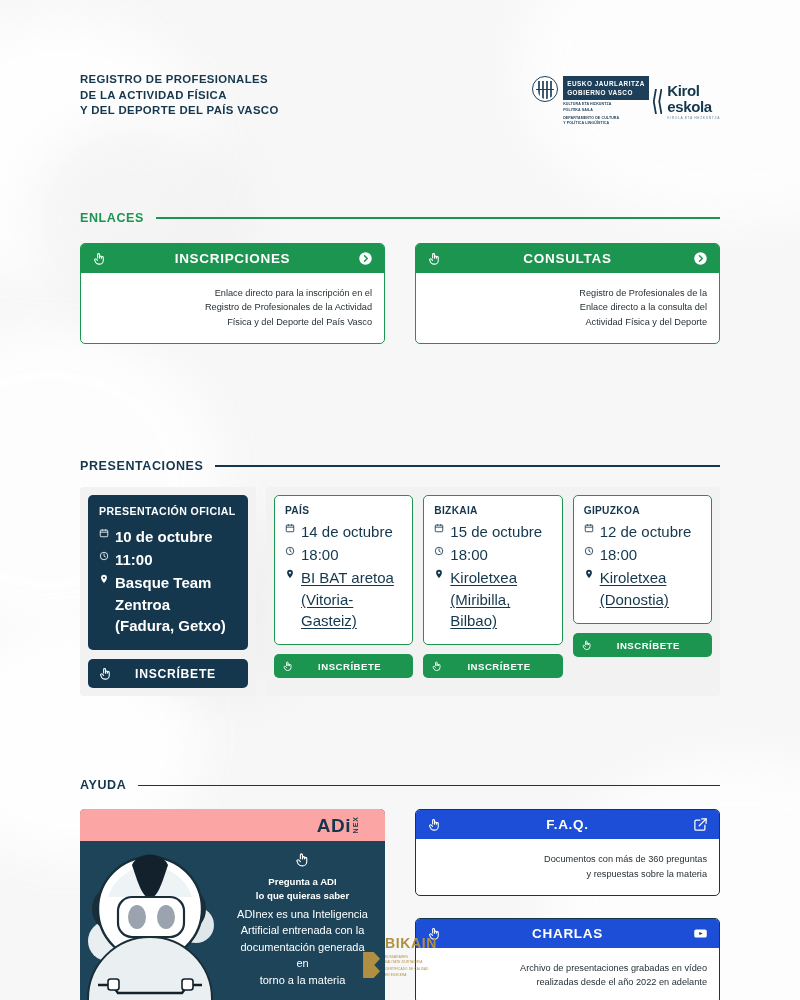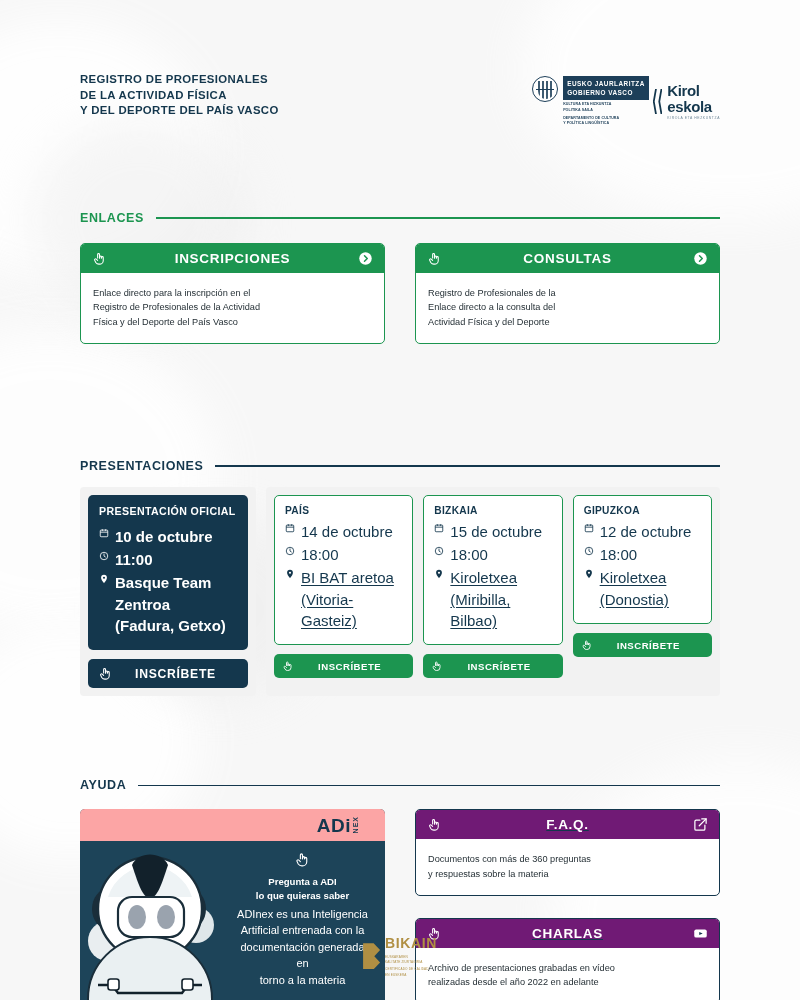--- a/index.html
+++ b/index.html
@@ -56,25 +56,25 @@
   .sec-green .t { color: #1c9550; }
   .sec-green .rule { background: #1c9550; }
   .sec-navy .t { color: #14374d; }
   .sec-navy .rule { background: #14374d; }
 
   
   .two-col { display: flex; gap: 30px; }
   .lcard { flex: 1; border-radius: 5px; overflow: hidden; border: 1.4px solid; background: #fff; }
   .lcard .bar { display: flex; align-items: center; padding: 7px 11px; }
   .lcard .bar .title { flex: 1; text-align: center; font-size: 13.5px; font-weight: bold; color: #fff; letter-spacing: .7px; }
-  .lcard .body { padding: 13px 12px 14px; text-align: left; font-size: 9.2px; line-height: 1.55; color: #1f2a30; }
+  .lcard .body { padding: 13px 12px 14px; text-align: right; font-size: 9.2px; line-height: 1.55; color: #1f2a30; }
   .lcard.green { border-color: #1c9550; }
   .lcard.green .bar { background: #1c9550; }
   .lcard.navy { border-color: #14374d; }
-  .lcard.navy .bar { background: #701a75; text-decoration: underline; }
+  .lcard.navy .bar { background: #1d4ed8; }
 
   .icn { width: 15px; height: 15px; flex: none; display: block; }
   .icn svg { width: 100%; height: 100%; display: block; }
 
   
   .pres-wrap { display: flex; gap: 10px; }
   .pres-panel { background: #f2f2f2; border-radius: 4px; padding: 8px; }
   .p-official { width: 176px; }
   .p-prov { flex: 1; }
   .prov-row { display: flex; gap: 10px; }
@@ -112,21 +112,21 @@
   .adi-text { flex: 1; padding: 10px 16px 0 4px; text-align: center; color: #fff; }
   .adi-text .hand { display: flex; justify-content: center; margin-bottom: 7px; }
   .adi-text .hand svg { width: 17px; height: 17px; }
   .adi-text .l1, .adi-text .l2 { font-size: 9.6px; font-weight: bold; line-height: 1.42; }
   .adi-text .p { font-size: 11px; line-height: 1.5; margin-top: 3px; }
 
   .help-right { flex: 1; display: flex; flex-direction: column; gap: 22px; }
 
   
   footer { position: absolute; left: 0; right: 0; bottom: 22px; display: flex; justify-content: center; }
-  .bikain { display: flex; align-items: center; gap: 5px; }
+  .bikain { display: flex; align-items: flex-end; gap: 5px; }
   .bikain .mk { width: 17px; height: 26px; background: #b08f43;
       clip-path: polygon(0 0,62% 0,100% 26%,66% 50%,100% 74%,62% 100%,0 100%); }
   .bikain .tx .n { font-size: 14px; font-weight: bold; color: #b08f43; letter-spacing: .6px; line-height: 1; }
   .bikain .tx .s { font-size: 3.1px; color: #b08f43; line-height: 1.75; margin-top: 2.5px; letter-spacing: .15px; }
 </style>
 </head>
 <body>
 
 <div class="bg-wash">
   <div class="blob b1"></div>

